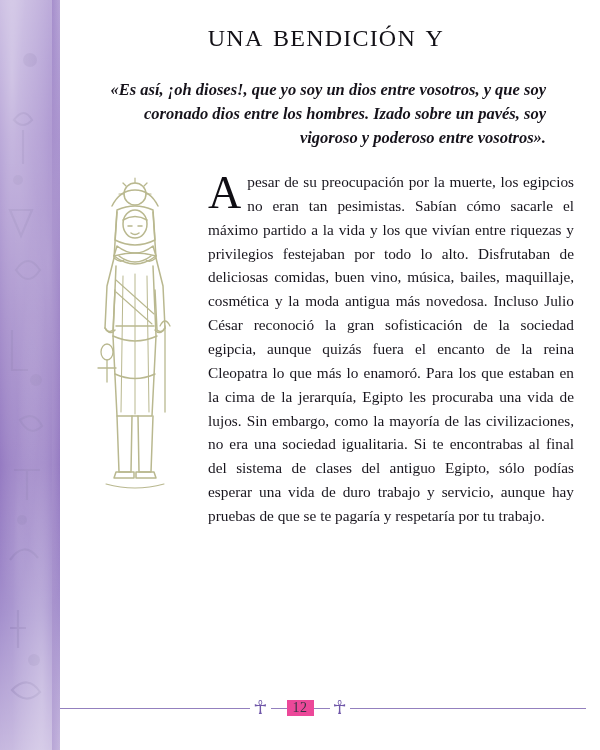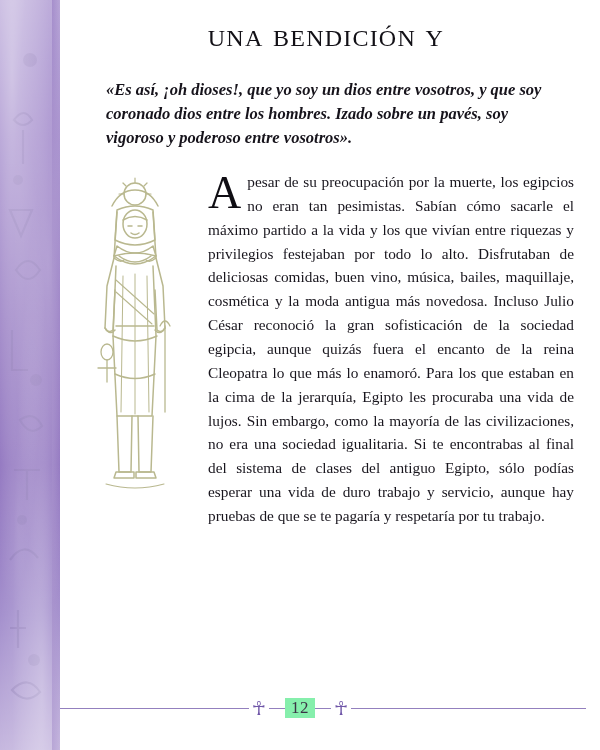--- a/index.html
+++ b/index.html
@@ -80,21 +80,21 @@
     color: #121016;
     font-variant: small-caps;
     text-transform: lowercase;
   }
   .title .line {
     display: block;
   }
 
   .epigraph {
     margin: 22px 34px 0 34px;
-    text-align: left;
+    text-align: right;
     font-style: italic;
     font-weight: bold;
     font-size: 16.5px;
     line-height: 1.45;
     color: #16131b;
   }
 
   .body-text {
     margin: 20px 6px 0 2px;
     font-size: 15.3px;
@@ -155,23 +155,23 @@
     gap: 16px;
   }
   .ankh {
     color: #6f56a8;
     font-size: 19px;
     line-height: 1;
     background: #ffffff;
     padding: 0 3px;
   }
   .page-number {
-    font-size: 17px;
+    font-size: 14px;
     color: #3b3346;
-    background: #86efac;
+    background: #ec4899;
     padding: 0 6px;
     letter-spacing: 0.5px;
   }
 </style>
 </head>
 <body>
 
 <div class="page">
 
   <div class="left-band">

